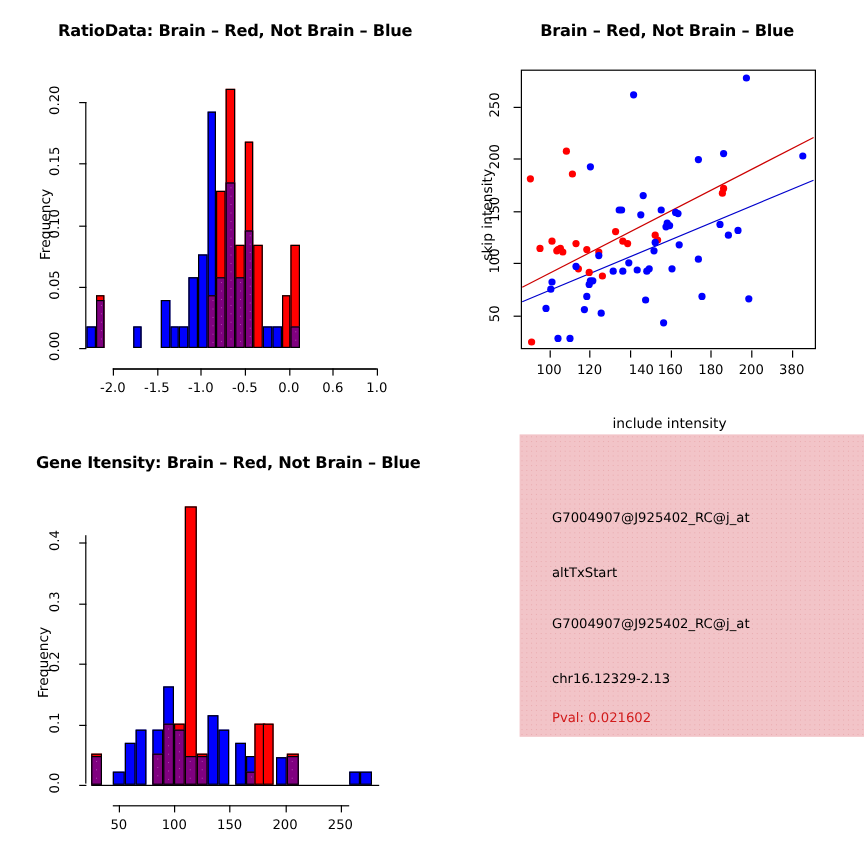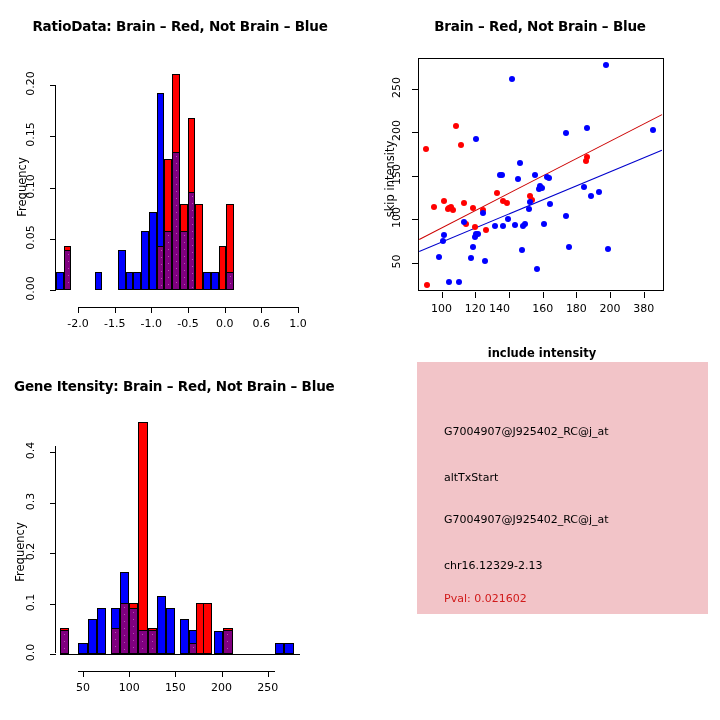--- a/index.html
+++ b/index.html
@@ -17,20 +17,21 @@
   }
   .figure {
     position: absolute;
     left: 0; top: 0;
     width: 720px; height: 720px;
   }
   .panel {
     position: absolute;
     width: 360px;
     height: 360px;
+    margin-left: 16px;
   }
   #panel-tl { left: 0;   top: 0;   }
   #panel-tr { left: 360px; top: 0; }
   #panel-bl { left: 0;   top: 360px; }
   #panel-br { left: 360px; top: 360px; }
 
   .panel-title {
     position: absolute;
     top: 18px;
     left: 0;
@@ -281,41 +282,41 @@
         <div class="pt blue" style="left: 165.123px; top: 128.281px;"></div>
         <div class="pt blue" style="left: 168.493px; top: 68.9401px;"></div>
         <div class="pt blue" style="left: 171.863px; top: 137.007px;"></div>
         <div class="pt blue" style="left: 180.288px; top: 132.644px;"></div>
         <div class="pt blue" style="left: 187.027px; top: 6.10861px;"></div>
         <div class="pt blue" style="left: 188.712px; top: 190.24px;"></div>
         <div class="pt blue" style="left: 234.205px; top: 70.6854px;"></div>
       </div>
 
     <div class="axis-title vert" id="tr-ylab" style="left: -25px; top: 172px; width: 110px; text-align: center;">skip intensity</div>
-    <div class="axis-title" id="tr-xlab" style="left: 60px; top: 346px; width: 244px; text-align: center; font-weight: bold;">include intensity</div>
+    <div class="axis-title" id="tr-xlab" style="left: 60px; top: 346px; width: 244px; text-align: center;">include intensity</div>
 
     <div id="tr-yticks">
         <div class="tick" style="left: 52px; top: 263.075px; width: 6px; height: 1px;"></div>
         <div class="ticklabel vert" style="left: 18px; top: 255.075px; width: 36px; text-align: center;">50</div>
         <div class="tick" style="left: 52px; top: 219.442px; width: 6px; height: 1px;"></div>
         <div class="ticklabel vert" style="left: 18px; top: 211.442px; width: 36px; text-align: center;">100</div>
         <div class="tick" style="left: 52px; top: 175.809px; width: 6px; height: 1px;"></div>
         <div class="ticklabel vert" style="left: 18px; top: 167.809px; width: 36px; text-align: center;">150</div>
         <div class="tick" style="left: 52px; top: 132.176px; width: 6px; height: 1px;"></div>
         <div class="ticklabel vert" style="left: 18px; top: 124.176px; width: 36px; text-align: center;">200</div>
         <div class="tick" style="left: 52px; top: 88.5431px; width: 6px; height: 1px;"></div>
         <div class="ticklabel vert" style="left: 18px; top: 80.5431px; width: 36px; text-align: center;">250</div>
       </div>
     <div id="tr-xticks">
         <div class="tick" style="left: 81.589px; top: 292px; width: 1px; height: 6px;"></div>
         <div class="ticklabel" style="left: 61.589px; top: 302px; width: 40px; text-align: center;">100</div>
         <div class="tick" style="left: 115.288px; top: 292px; width: 1px; height: 6px;"></div>
         <div class="ticklabel" style="left: 95.2877px; top: 302px; width: 40px; text-align: center;">120</div>
         <div class="tick" style="left: 148.986px; top: 292px; width: 1px; height: 6px;"></div>
-        <div class="ticklabel" style="left: 128.986px; top: 302px; width: 40px; text-align: left;">140</div>
+        <div class="ticklabel" style="left: 128.986px; top: 302px; width: 40px; text-align: right;">140</div>
         <div class="tick" style="left: 182.685px; top: 292px; width: 1px; height: 6px;"></div>
         <div class="ticklabel" style="left: 162.685px; top: 302px; width: 40px; text-align: center;">160</div>
         <div class="tick" style="left: 216.384px; top: 292px; width: 1px; height: 6px;"></div>
         <div class="ticklabel" style="left: 196.384px; top: 302px; width: 40px; text-align: center;">180</div>
         <div class="tick" style="left: 250.082px; top: 292px; width: 1px; height: 6px;"></div>
         <div class="ticklabel" style="left: 230.082px; top: 302px; width: 40px; text-align: center;">200</div>
         <div class="tick" style="left: 283.781px; top: 292px; width: 1px; height: 6px;"></div>
         <div class="ticklabel" style="left: 263.781px; top: 302px; width: 40px; text-align: center;">380</div>
       </div>
   </div>

